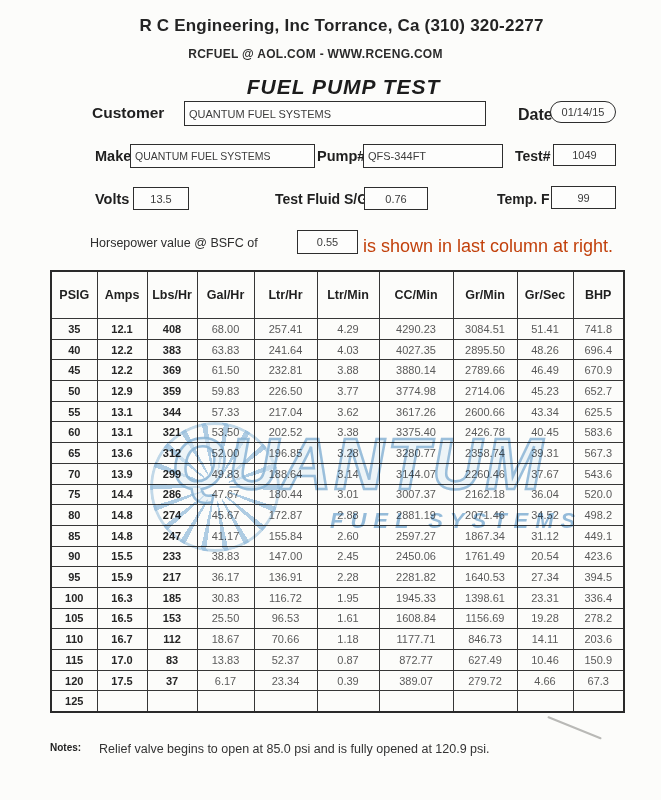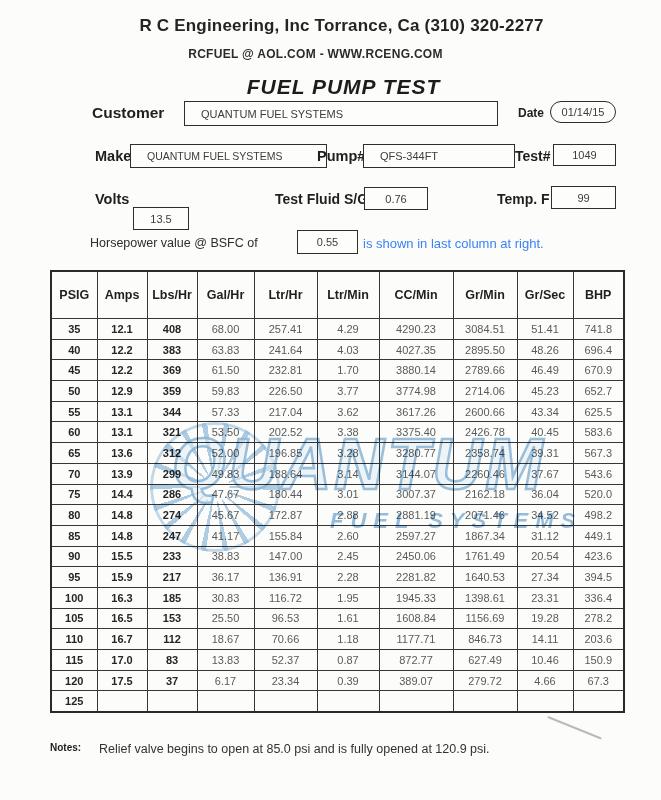--- a/index.html
+++ b/index.html
@@ -12,45 +12,45 @@
     overflow:hidden;
   }
   
   .hline{position:absolute;left:0;width:661px;text-align:center;white-space:nowrap;}
   .company{top:16px;font-size:17px;font-weight:700;letter-spacing:.2px;color:#242424;transform:translateX(11px);}
   .contact{top:47px;font-size:12px;font-weight:700;letter-spacing:.3px;color:#2b2b2b;transform:translateX(-15px);}
   .doc-title{top:75px;font-size:21px;font-weight:800;font-style:italic;letter-spacing:1px;color:#1c1c1c;transform:translateX(13px);}
   
   .lbl{position:absolute;font-weight:700;color:#1f1f1f;white-space:nowrap;}
   .box{position:absolute;border:1.6px solid #2e2e2e;background:#fdfdfc;font-size:11px;color:#3c3c3c;white-space:nowrap;overflow:hidden;}
-  .box.left{padding-left:16px;display:flex;align-items:center;justify-content:flex-start;}
+  .box.left{padding-left:4px;display:flex;align-items:center;justify-content:flex-start;}
   .box.mid{display:flex;align-items:center;justify-content:center;}
   
   .l-customer{left:92px;top:104px;font-size:15.5px;}
   .b-customer{left:184px;top:101px;width:296px;height:23px;}
-  .l-date{left:518px;top:106px;font-size:12px;}
+  .l-date{left:518px;top:106px;font-size:16px;}
   .b-date{left:550px;top:101px;width:64px;height:20px;border-radius:11px;}
   
   .l-make{left:95px;top:148px;font-size:14.5px;}
   .b-make{left:130px;top:144px;width:179px;height:22px;font-size:10.5px;}
   .l-pump{left:317px;top:148px;font-size:14.5px;}
   .b-pump{left:363px;top:144px;width:134px;height:22px;padding-left:9px;}
   .l-test{left:515px;top:148px;font-size:14px;}
   .b-test{left:553px;top:144px;width:61px;height:20px;}
   
   .l-volts{left:95px;top:191px;font-size:14.5px;}
-  .b-volts{left:133px;top:187px;width:54px;height:21px;margin-top:20px;}
+  .b-volts{left:133px;top:187px;width:54px;height:21px;}
   .l-fluid{left:275px;top:191px;font-size:14px;}
   .b-fluid{left:364px;top:187px;width:62px;height:21px;}
   .l-temp{left:497px;top:191px;font-size:14px;}
   .b-temp{left:551px;top:186px;width:63px;height:21px;}
   
   .bsfc-pre{left:90px;top:236px;font-size:12.5px;font-weight:400;color:#2d2d2d;}
   .b-bsfc{left:297px;top:230px;width:59px;height:22px;}
-  .bsfc-suf{left:363px;top:236px;font-size:13px;font-weight:400;color:#3b82f6;}
+  .bsfc-suf{left:363px;top:236px;font-size:18px;font-weight:400;color:#c2410c;}
   
   .tbl-wrap{position:absolute;left:42px;top:270px;}
   table{border-collapse:collapse;table-layout:fixed;width:573px;background:transparent;margin-left:8px;}
   th,td{border:1.3px solid #363636;text-align:center;overflow:hidden;white-space:nowrap;}
   table{border:2px solid #2a2a2a;}
   th{height:44px;font-size:12.5px;font-weight:700;color:#1f1f1f;}
   td{height:19.7px;font-size:11px;color:#5a5a5a;padding:0;}
   td.dark{font-weight:700;color:#262626;}
   .c0{width:46px}.c1{width:50px}.c2{width:50px}.c3{width:57px}.c4{width:63px}
   .c5{width:62px}.c6{width:74px}.c7{width:64px}.c8{width:56px}.c9{width:51px}
@@ -161,21 +161,21 @@
             <td>2895.50</td>
             <td>48.26</td>
             <td>696.4</td>
           </tr>
           <tr>
             <td class="dark">45</td>
             <td class="dark">12.2</td>
             <td class="dark">369</td>
             <td>61.50</td>
             <td>232.81</td>
-            <td>1.70</td>
+            <td>3.88</td>
             <td>3880.14</td>
             <td>2789.66</td>
             <td>46.49</td>
             <td>670.9</td>
           </tr>
           <tr>
             <td class="dark">50</td>
             <td class="dark">12.9</td>
             <td class="dark">359</td>
             <td>59.83</td>

